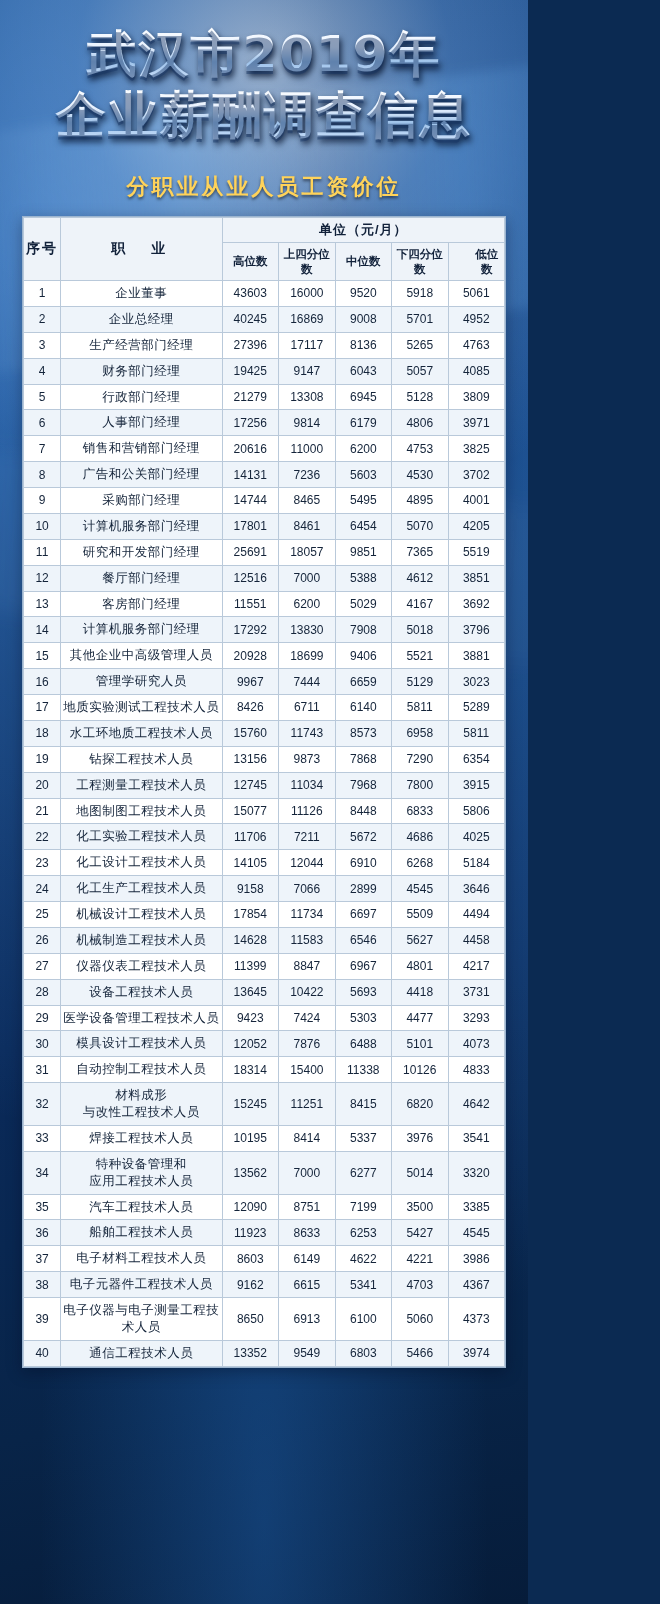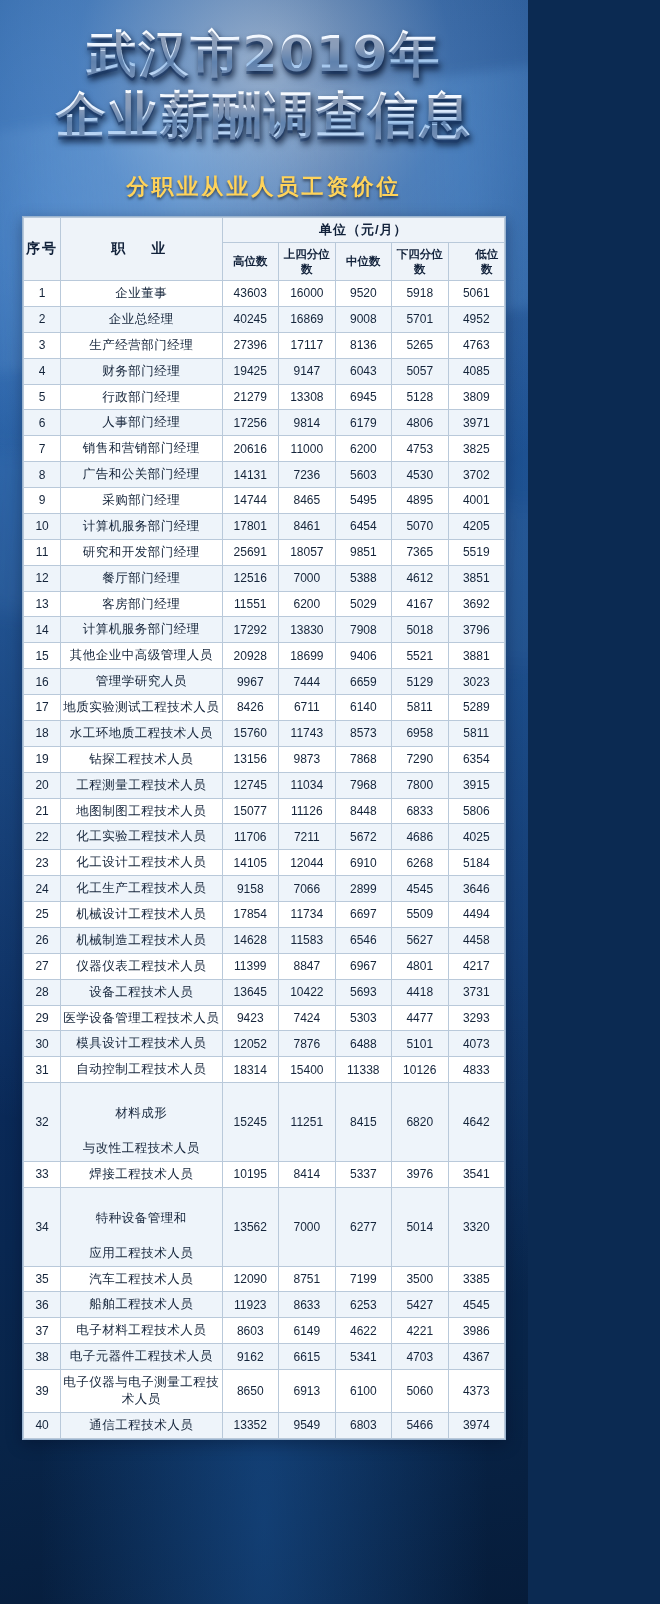--- a/index.html
+++ b/index.html
@@ -114,21 +114,21 @@
   td.c-no { width: 42px; font-size: 12px; }
   td.c-occ {
     width: 196px;
     letter-spacing: 0.5px;
     line-height: 1.35;
     padding: 5px 4px;
   }
   td.c-val { width: 62px; font-size: 12px; }
   tbody tr:nth-child(odd) { background: #ffffff; }
   tbody tr:nth-child(even) { background: #eef4fa; }
-  .occ-two { display: block; margin-top: 18px; }
+  .occ-two { display: block; }
 </style>
 </head>
 <body>
 
 <div class="page">
 
   <div class="title-wrap">
     <div class="title-line first">武汉市2019年</div>
     <div class="title-line second">企业薪酬调查信息</div>
   </div>

